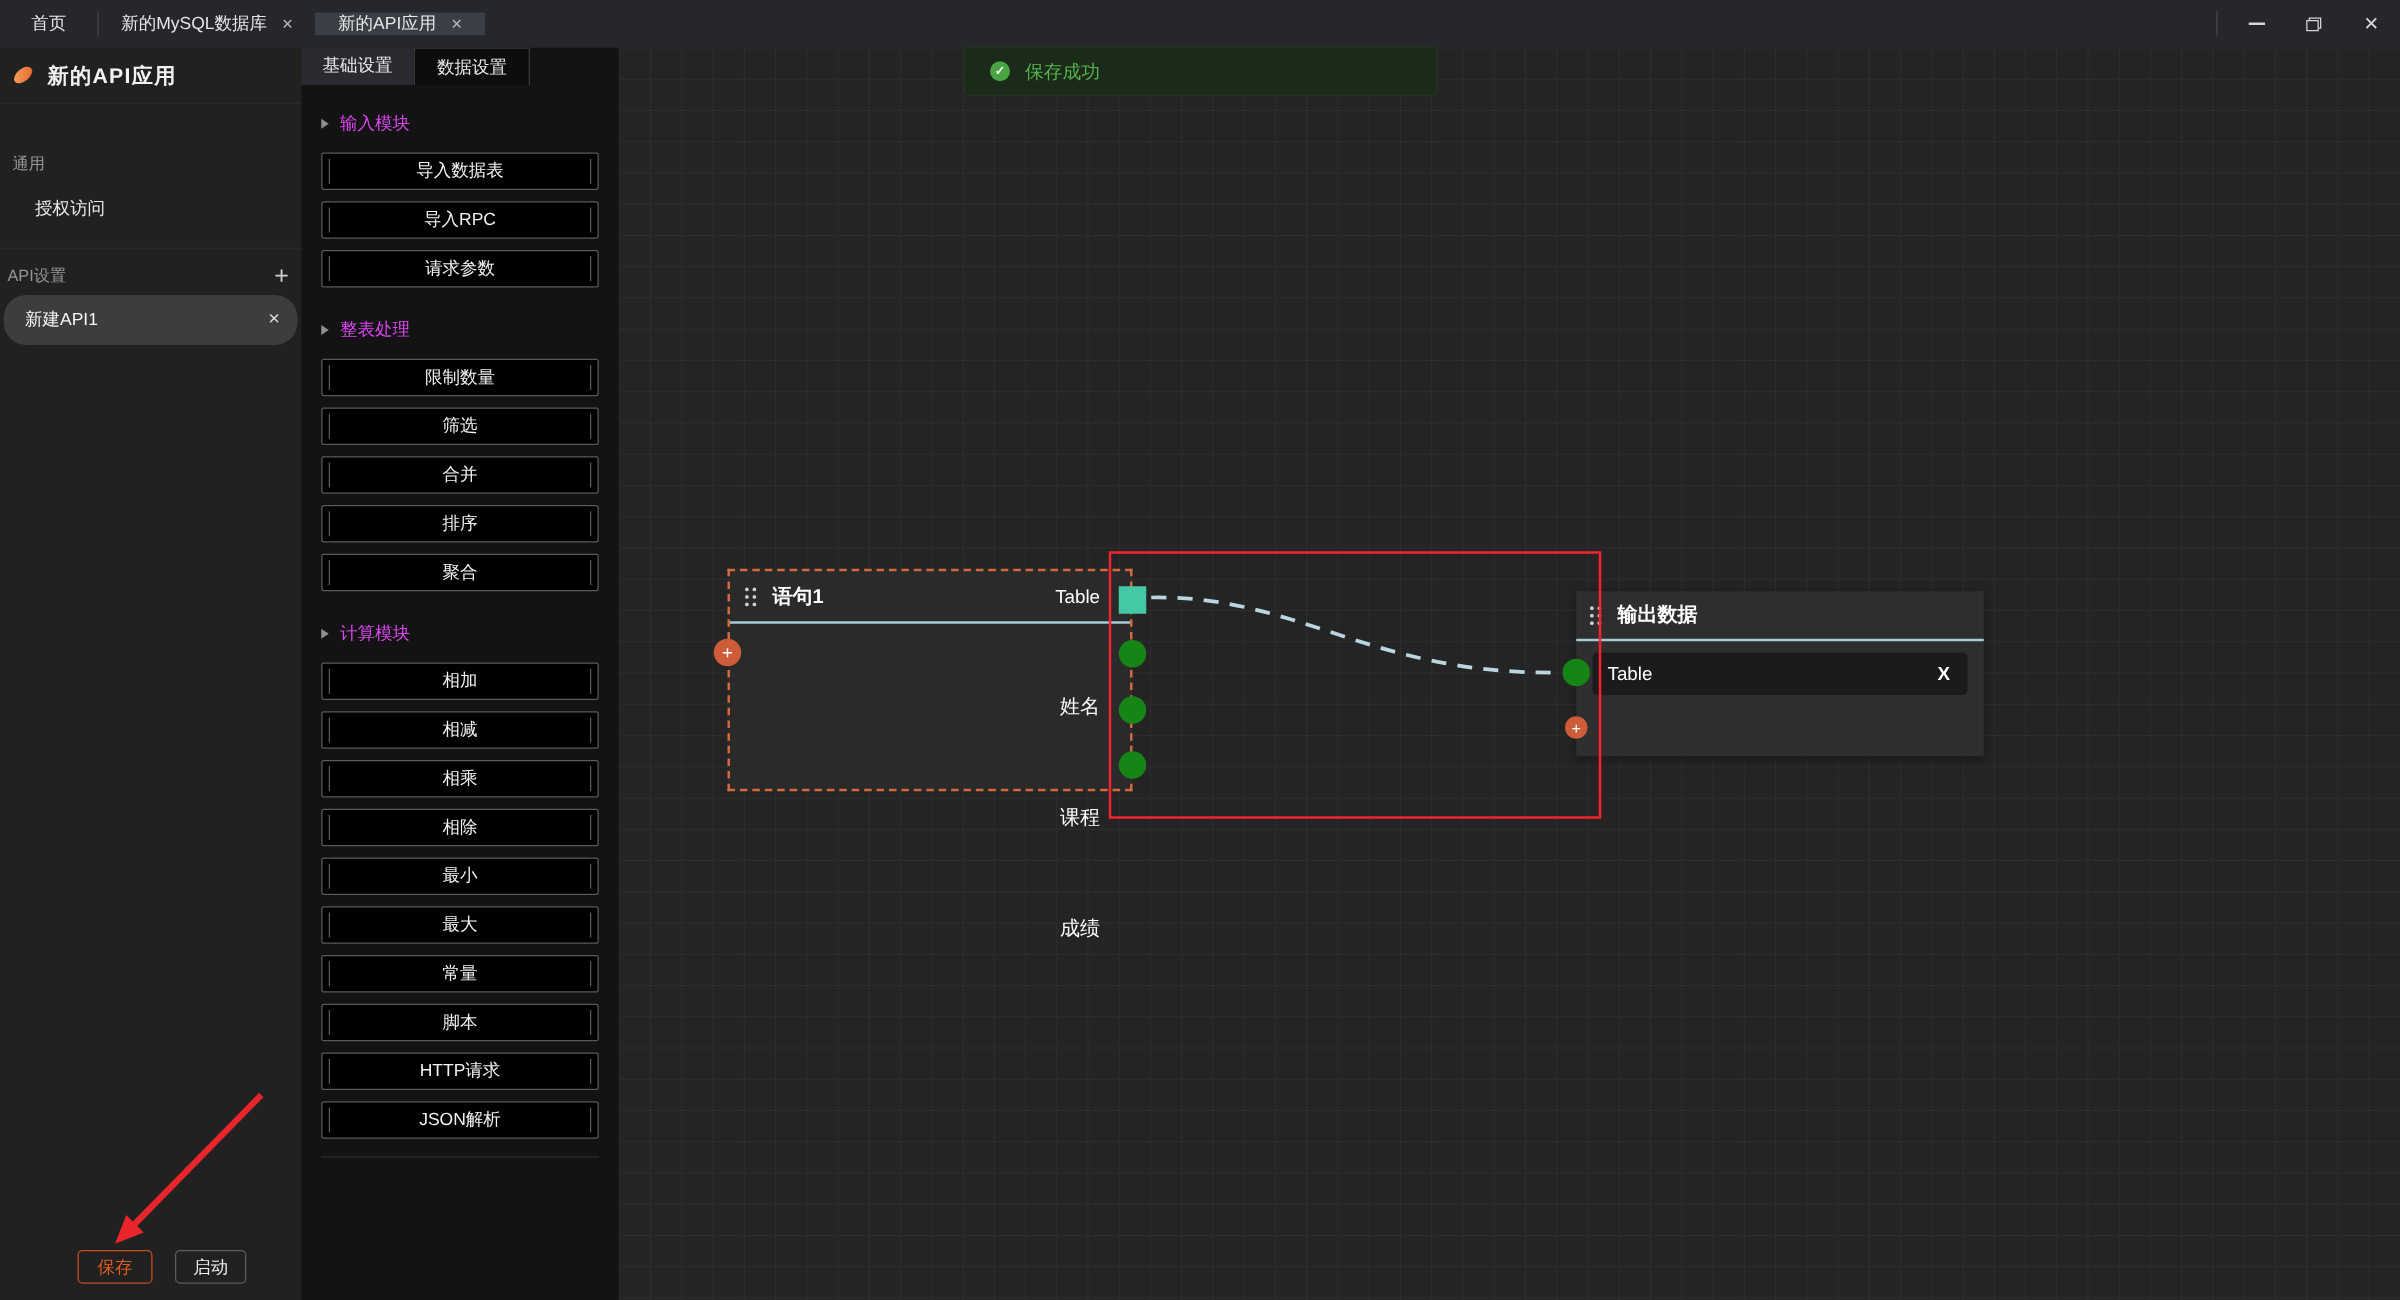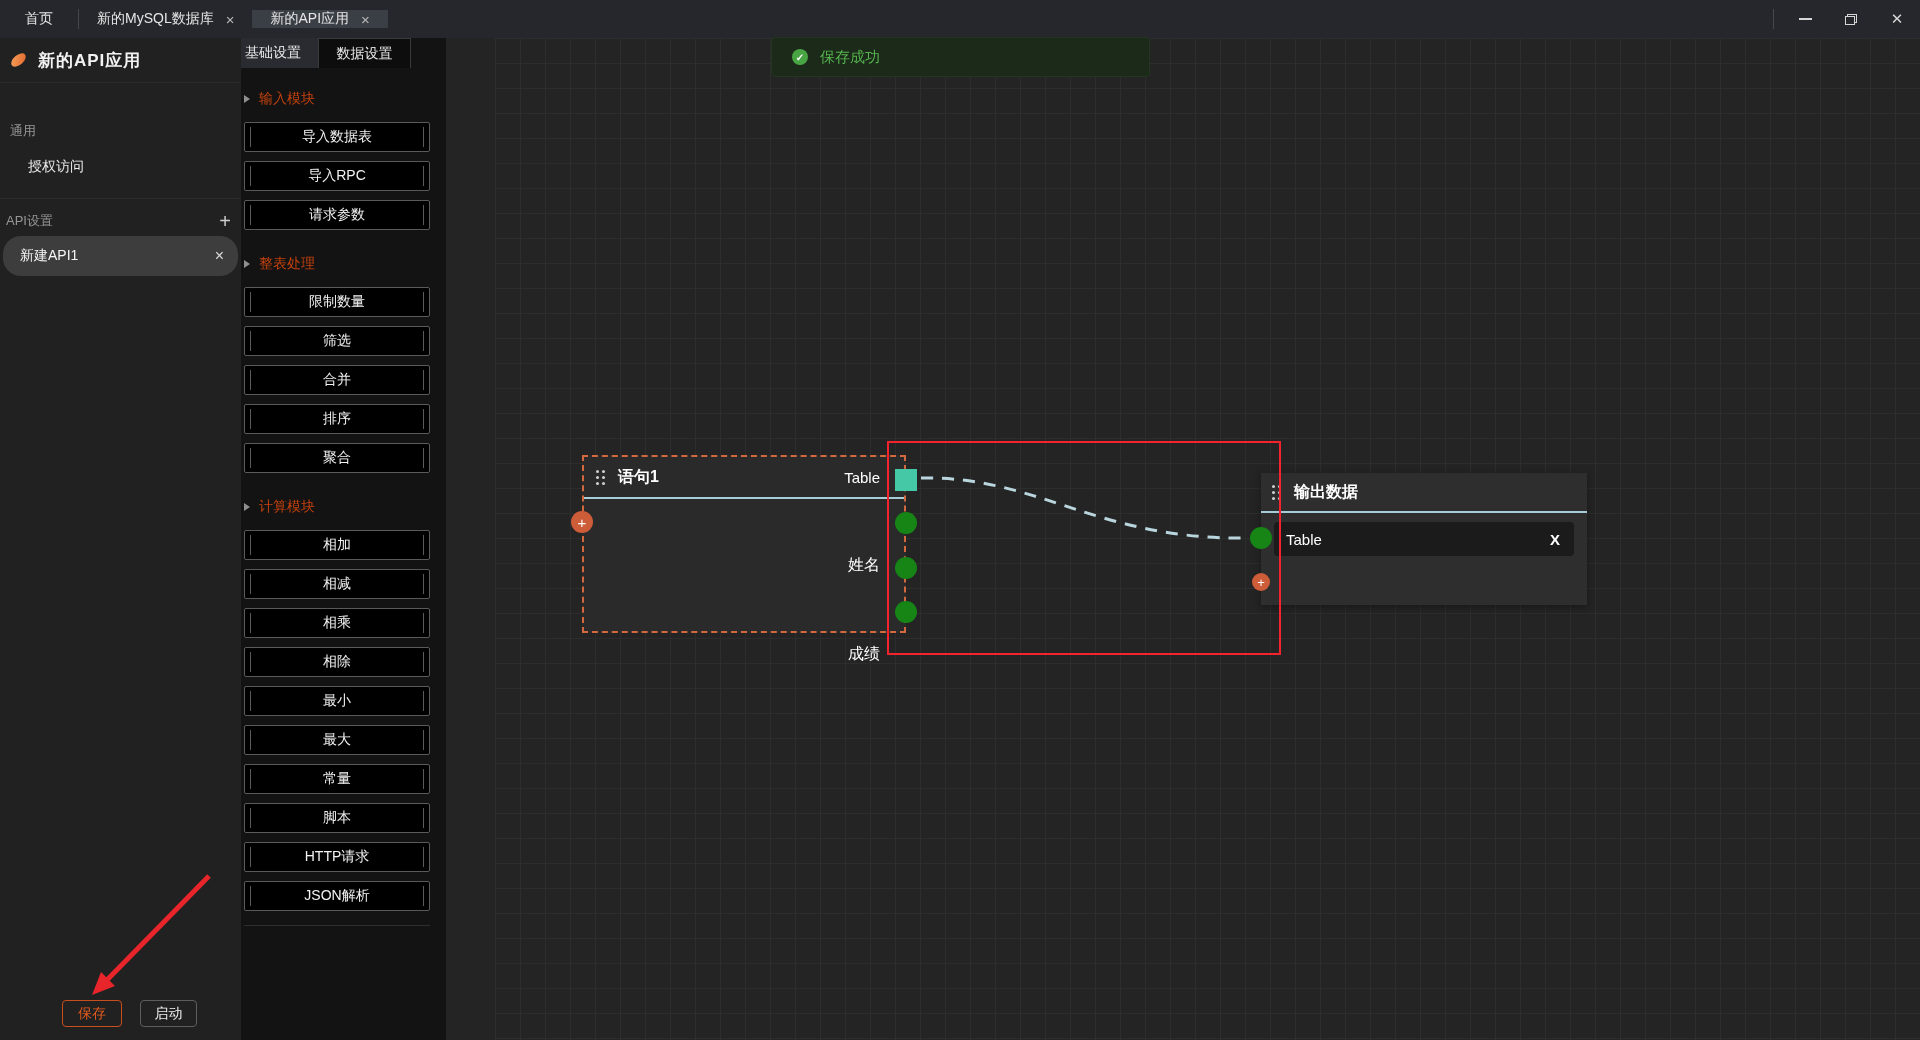--- a/index.html
+++ b/index.html
@@ -35,26 +35,26 @@
   .api-row{position:absolute;top:170px;left:6px;right:10px;height:26px;display:flex;align-items:center;}
   .lbl-api{font-size:13px;color:#969696;}
   .api-add{margin-left:auto;font-size:20px;color:#cfcfcf;line-height:1;}
   .api-item{position:absolute;top:198px;left:3px;right:3px;height:40px;background:#3d3d3d;border-radius:18px;display:flex;align-items:center;padding:0 14px 0 17px;box-sizing:border-box;}
   .api-item-label{font-size:14px;color:#f5f5f5;}
   .api-item-close{margin-left:auto;font-size:16px;color:#dcdcdc;}
   .btn-save{position:absolute;left:62px;top:962px;width:60px;height:27px;border:1px solid #c94e1d;border-radius:4px;color:#e25a1e;font-size:14px;display:flex;align-items:center;justify-content:center;background:transparent;box-sizing:border-box;}
   .btn-start{position:absolute;left:140px;top:962px;width:57px;height:27px;border:1px solid #5d5d5d;border-radius:4px;color:#ededed;font-size:14px;display:flex;align-items:center;justify-content:center;background:transparent;box-sizing:border-box;}
 
   
-  .module-panel{position:absolute;top:38px;left:228px;width:218px;bottom:0;background:#131313;z-index:14;}
+  .module-panel{position:absolute;top:38px;left:241px;width:254px;bottom:0;background:#131313;z-index:14;}
   .mp-tabs{display:flex;height:30px;}
   .mp-tab{width:90px;display:flex;align-items:center;justify-content:center;font-size:14px;color:#e8e8e8;background:#292b30;box-sizing:border-box;}
   .mp-tab.active{width:93px;background:#0d0d0d;border:1px solid #3a3a3a;border-bottom:none;}
   .mp-content{padding-top:16px;}
-  .mp-group-header{display:flex;align-items:center;gap:9px;color:#c2410c;font-size:14px;margin:6px 0 14px 16px;}
+  .mp-group-header{display:flex;align-items:center;gap:9px;color:#d946ef;font-size:14px;margin:6px 0 14px 16px;}
   .mp-group-header.not-first{margin-top:25px;}
   .arrow-right{width:0;height:0;border-left:6px solid #8f8f8f;border-top:4px solid transparent;border-bottom:4px solid transparent;}
   .mod-btn{position:relative;height:30px;margin:0 16px 9px 16px;background:#000000;border:1px solid #5a5a5a;border-radius:2px;color:#f2f2f2;font-size:14px;display:flex;align-items:center;justify-content:center;box-sizing:border-box;}
   .mod-btn::before,.mod-btn::after{content:"";position:absolute;top:4px;bottom:4px;width:1px;background:#5a5a5a;}
   .mod-btn::before{left:5px}.mod-btn::after{right:5px}
   .mp-divider{height:1px;background:#2e2e2e;margin:14px 16px 0 16px;}
 
   
   .canvas{position:absolute;top:38px;left:495px;right:0;bottom:0;z-index:1;
     background-color:#242424;
@@ -199,20 +199,21 @@
   <div class="node-header">
     <span class="drag-dots">
         <span class="dot"></span>
       </span>
     <span class="node-title">语句1</span>
     <span class="hspacer"></span>
     <span class="header-port-label">Table</span>
   </div>
   <div class="header-line"></div>
   <div class="node-row">姓名</div>
+  <div class="node-row">课程</div>
   <div class="node-row">成绩</div>
   <span class="port-square"></span>
   <span class="port-circle port-c1"></span>
   <span class="port-circle port-c2"></span>
   <span class="port-circle port-c3"></span>
   <span class="plus-badge">+</span>
 </div>
 
 <div class="node" id="node-output">
   <div class="node-header">

